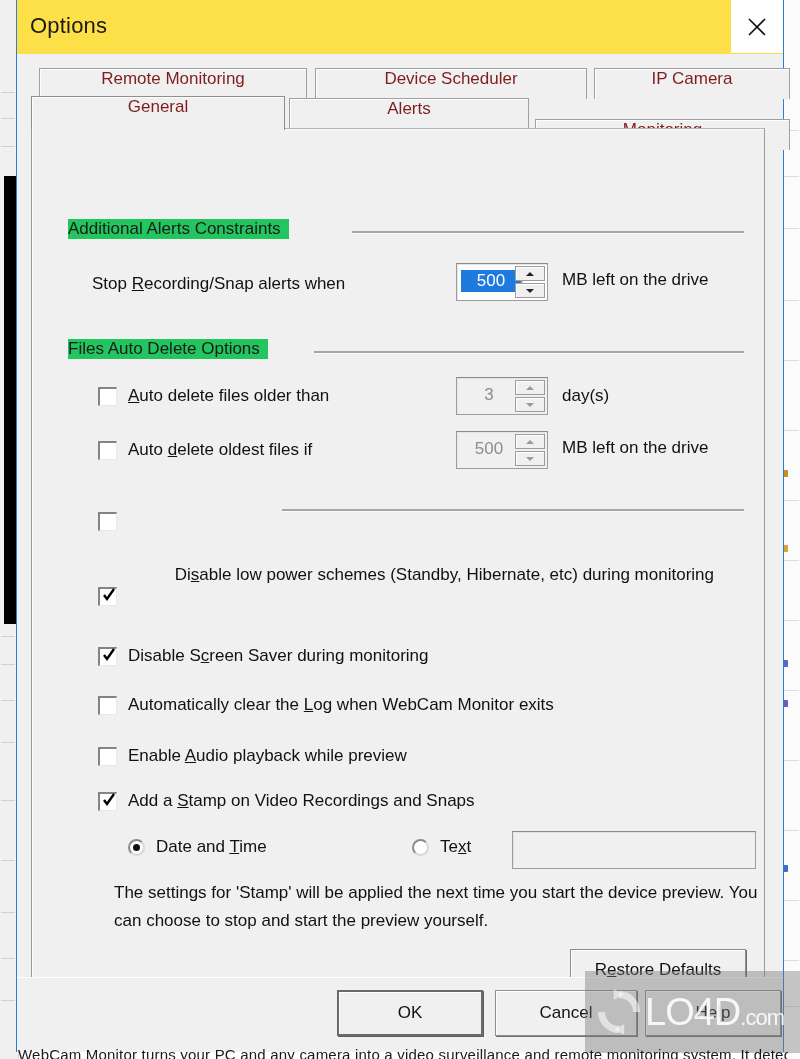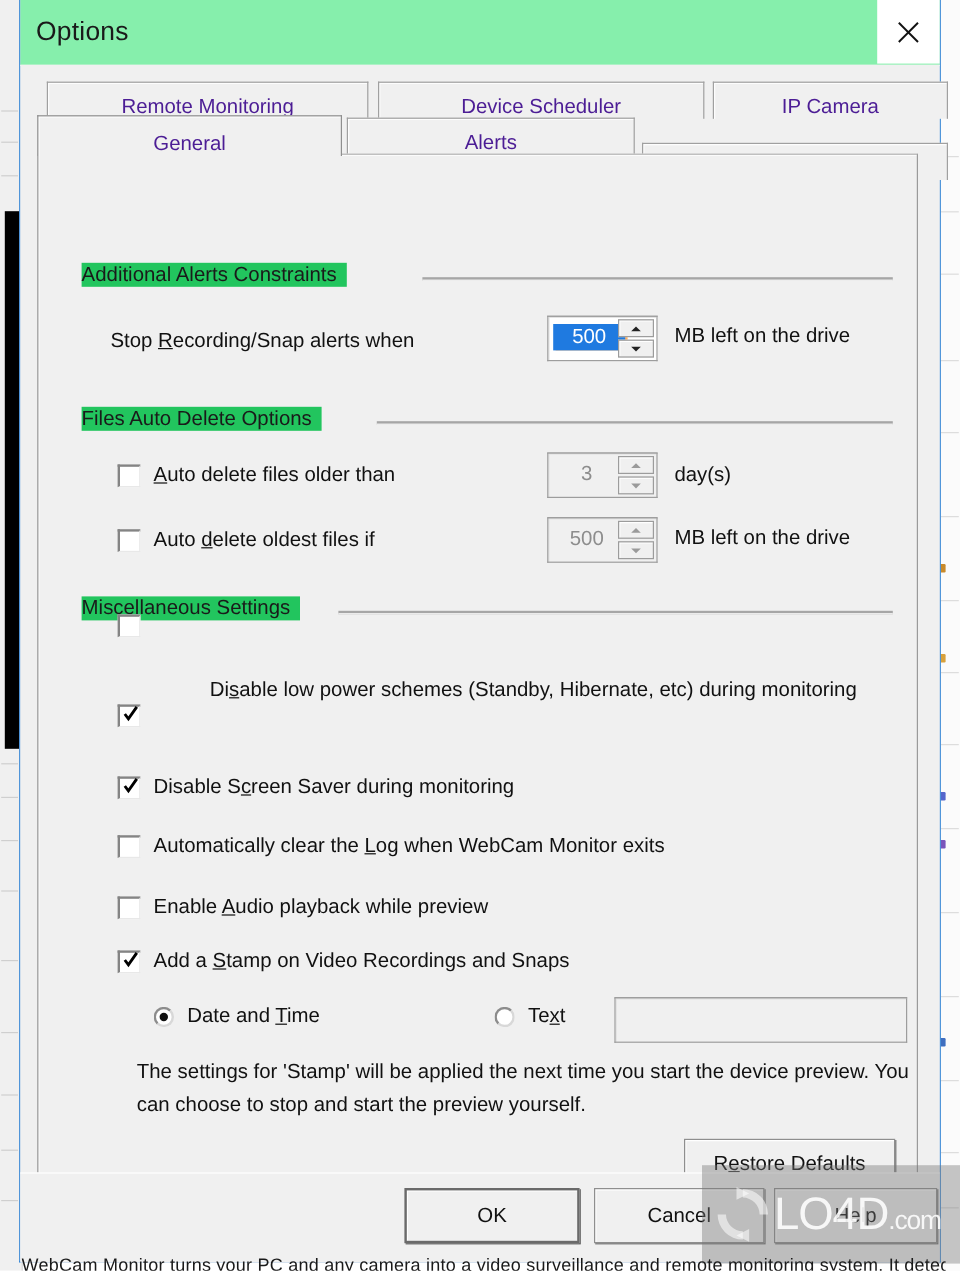--- a/index.html
+++ b/index.html
@@ -89,21 +89,21 @@
     width: 768px;
     height: 1052px;
     background: #f0f0f0;
     border: 1px solid #2a7fd4;
     border-top: none;
     box-sizing: border-box;
   }
   .titlebar {
     position: relative;
     height: 54px;
-    background: #86efac;
+    background: #fde047;
     border-bottom: 1px solid #ffffff;
   }
   .title-text {
     position: absolute;
     left: 13px; top: 13px;
     font-size: 22px;
     color: #1a1a1a;
     letter-spacing: .2px;
   }
   .close-btn {
@@ -136,24 +136,24 @@
 
   .tab {
     position: absolute;
     top: 0;
     height: 31px;
     background: #f0f0f0;
     border: 1px solid #a0a0a0;
     border-bottom: none;
     box-sizing: border-box;
     display: flex;
-    align-items: flex-end;
+    align-items: flex-start;
     justify-content: center;
     font-size: 17px;
-    color: #4c1d95;
+    color: #7f1d1d;
     cursor: default;
     box-shadow: inset 1px 1px 0 #fdfdfd;
   }
   .tab.sel {
     background: #f0f0f0;
     border-color: #8f8f8f;
     height: 34px;
     top: -2px;
     z-index: 5;
     font-weight: normal;
@@ -506,21 +506,20 @@
                 <div class="arw up"></div>
               </div>
             <div class="sbtn dn">
                 <div class="arw dn"></div>
               </div>
           </div>
         </div>
         <div class="lbl wrap" style="left:530px;top:308px;width:150px;">MB left on the drive</div>
 
         <div class="group" style="top:370px">
-          <div class="glabel">Miscellaneous Settings</div>
           <div class="gline" style="left:250px;right:20px;"></div>
         </div>
 
         <div class="cb" style="left:66px;top:383px;">
           
         </div>
 
         <div class="cb on" style="left:66px;top:458px;">
           <svg class="tick" viewBox="0 0 14 16">
               <path d="M2 8 L5 12 L12 2" stroke="#000" stroke-width="2.4" fill="none"></path>

